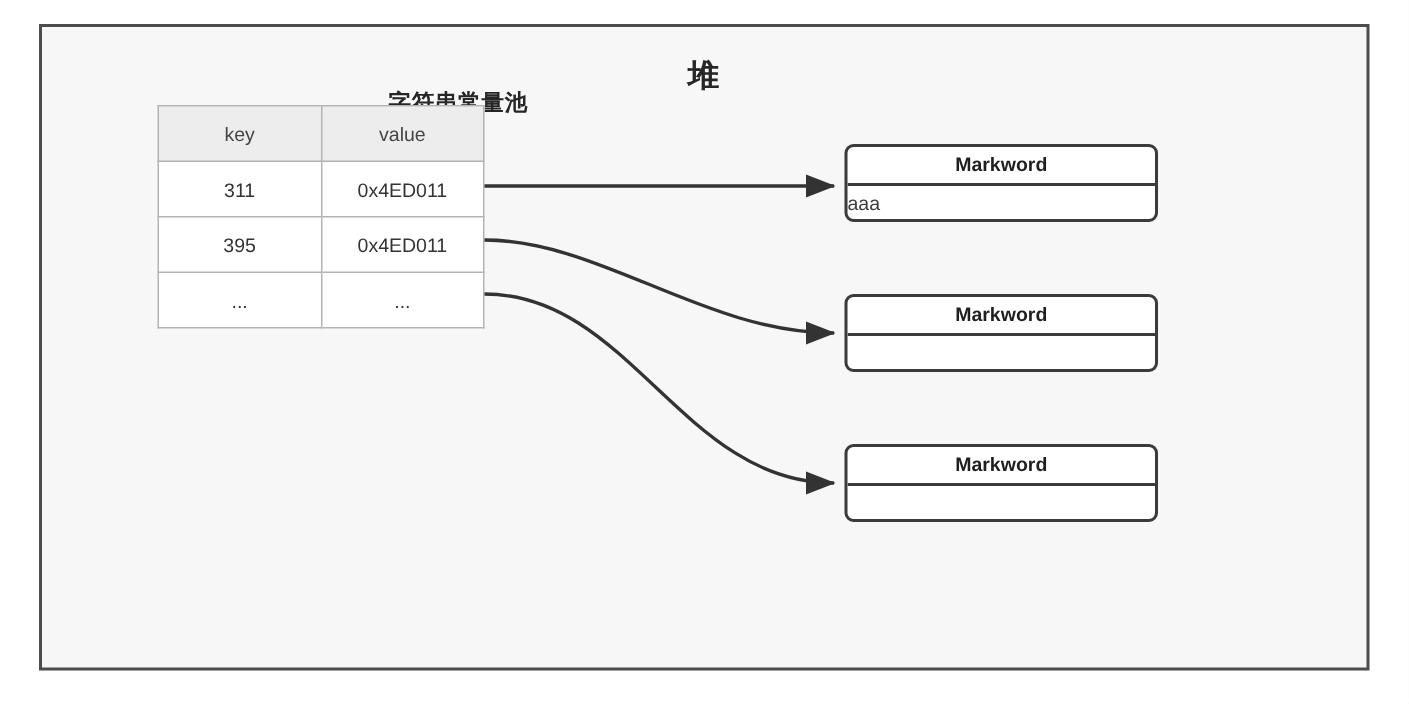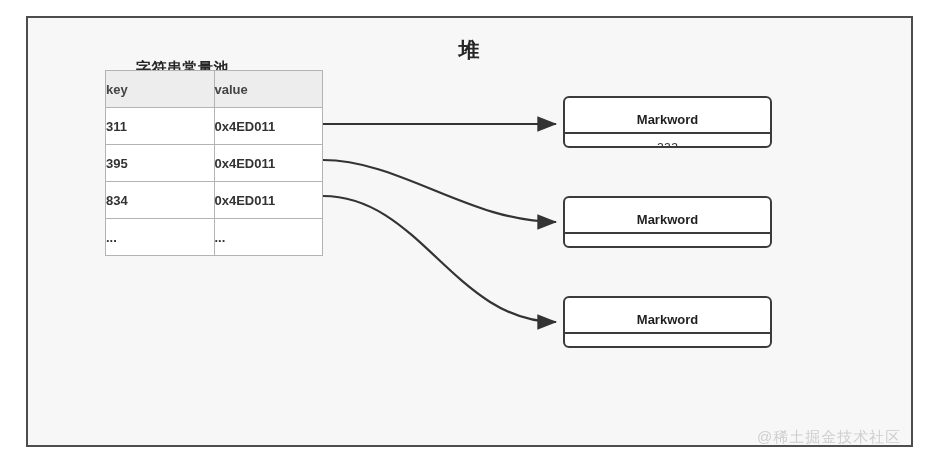--- a/index.html
+++ b/index.html
@@ -38,40 +38,40 @@
     font-weight: bold;
     color: #262626;
     letter-spacing: 1px;
   }
   
   #pool-title {
     position: absolute;
     left: 108px;
     top: 41px;
     width: 216px;
-    text-align: left;
+    text-align: right;
     font-size: 15px;
     font-weight: bold;
     color: #262626;
     letter-spacing: 0.5px;
   }
   #pool-table {
     position: absolute;
     left: 105px;
     top: 70px;
     width: 218px;
     border-collapse: collapse;
     background: #ffffff;
   }
   #pool-table td, #pool-table th {
     border: 1px solid #b3b3b3;
     height: 36px;
-    text-align: left;
+    text-align: center;
     font-size: 13px;
-    font-weight: bold;
+    font-weight: normal;
     color: #333333;
     padding: 0;
     width: 50%;
   }
   #pool-table thead th {
     background: #ededed;
     color: #444444;
   }
   
   .obj-box {
@@ -85,26 +85,25 @@
     overflow: hidden;
   }
   .obj-head {
     height: 24px;
     line-height: 24px;
     text-align: center;
     font-size: 13px;
     font-weight: bold;
     color: #1f1f1f;
     border-bottom: 2px solid #3b3b3b;
-    margin-top: 10px;
   }
   .obj-body {
     height: 24px;
     line-height: 24px;
-    text-align: center;
+    text-align: left;
     font-size: 13px;
     color: #3d3d3d;
   }
   #obj-1 { left: 563px; top: 96px; }
   #obj-2 { left: 563px; top: 196px; }
   #obj-3 { left: 563px; top: 296px; }
   
   #arrow-layer {
     position: absolute;
     left: 0;
@@ -144,24 +143,20 @@
     <tbody>
       <tr>
         <td>311</td>
         <td>0x4ED011</td>
       </tr>
       <tr>
         <td>395</td>
         <td>0x4ED011</td>
       </tr>
       <tr>
-        <td>834</td>
-        <td>0x4ED011</td>
-      </tr>
-      <tr>
         <td>...</td>
         <td>...</td>
       </tr>
     </tbody>
   </table>
 
   <div class="obj-box" id="obj-1">
     <div class="obj-head">Markword</div>
     <div class="obj-body">aaa</div>
   </div>
@@ -178,15 +173,14 @@
     <defs>
       <marker id="arrowhead" markerWidth="9" markerHeight="7" refX="8.5" refY="3.5" orient="auto">
         <polygon points="0 0, 9 3.5, 0 7" fill="#333333"></polygon>
       </marker>
     </defs>
     <path d="M 323 124 L 556 124" fill="none" stroke="#333333" stroke-width="2.2" marker-end="url(#arrowhead)"></path>
     <path d="M 323 160 C 400 160, 470 222, 556 222" fill="none" stroke="#333333" stroke-width="2.2" marker-end="url(#arrowhead)"></path>
     <path d="M 323 196 C 420 196, 455 322, 556 322" fill="none" stroke="#333333" stroke-width="2.2" marker-end="url(#arrowhead)"></path>
   </svg>
 
-  <div id="watermark">@稀土掘金技术社区</div>
 
 </div>
 
 </body></html>

